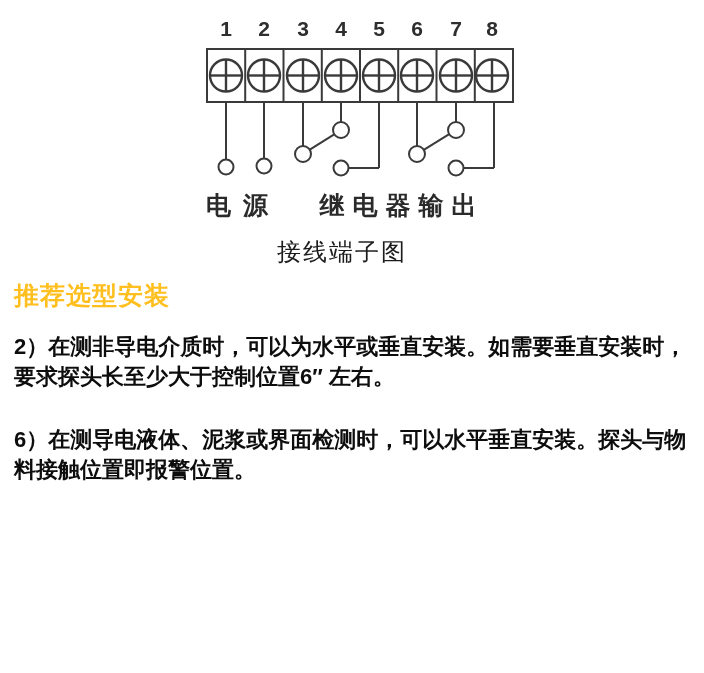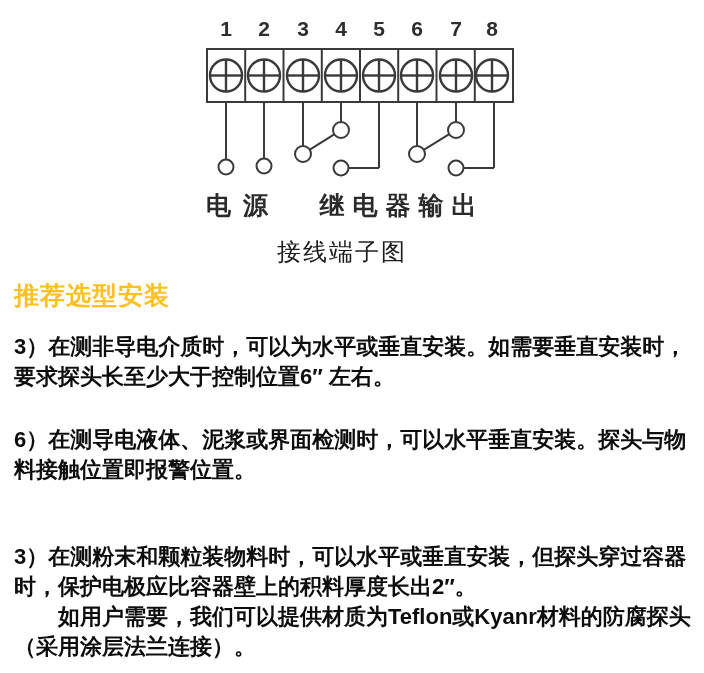--- a/index.html
+++ b/index.html
@@ -134,22 +134,18 @@
     </g>
 
     <text x="243" y="214" text-anchor="middle" font-size="25" font-weight="600" fill="#2a2a2a" letter-spacing="12">电源</text>
     <text x="402" y="214" text-anchor="middle" font-size="25" font-weight="600" fill="#2a2a2a" letter-spacing="8">继电器输出</text>
   </svg>
 
   <div class="diagram-caption">接线端子图</div>
 
   <div class="section-heading" style="color: rgb(255, 191, 31);">推荐选型安装</div>
 
-  <div class="para para-1">3）在测非导电介质时，可以为水平或垂直安装。如需要垂直安装时，
+  <div class="para para-1">2）在测非导电介质时，可以为水平或垂直安装。如需要垂直安装时，
 要求探头长至少大于控制位置6″ 左右。</div>
   <div class="para para-2">6）在测导电液体、泥浆或界面检测时，可以水平垂直安装。探头与物
 料接触位置即报警位置。</div>
-  <div class="para para-3">3）在测粉末和颗粒装物料时，可以水平或垂直安装，但探头穿过容器
-时，保护电极应比容器壁上的积料厚度长出2″。
-　　如用户需要，我们可以提供材质为Teflon或Kyanr材料的防腐探头
-（采用涂层法兰连接）。</div>
 
 </div>
 
 </body></html>

